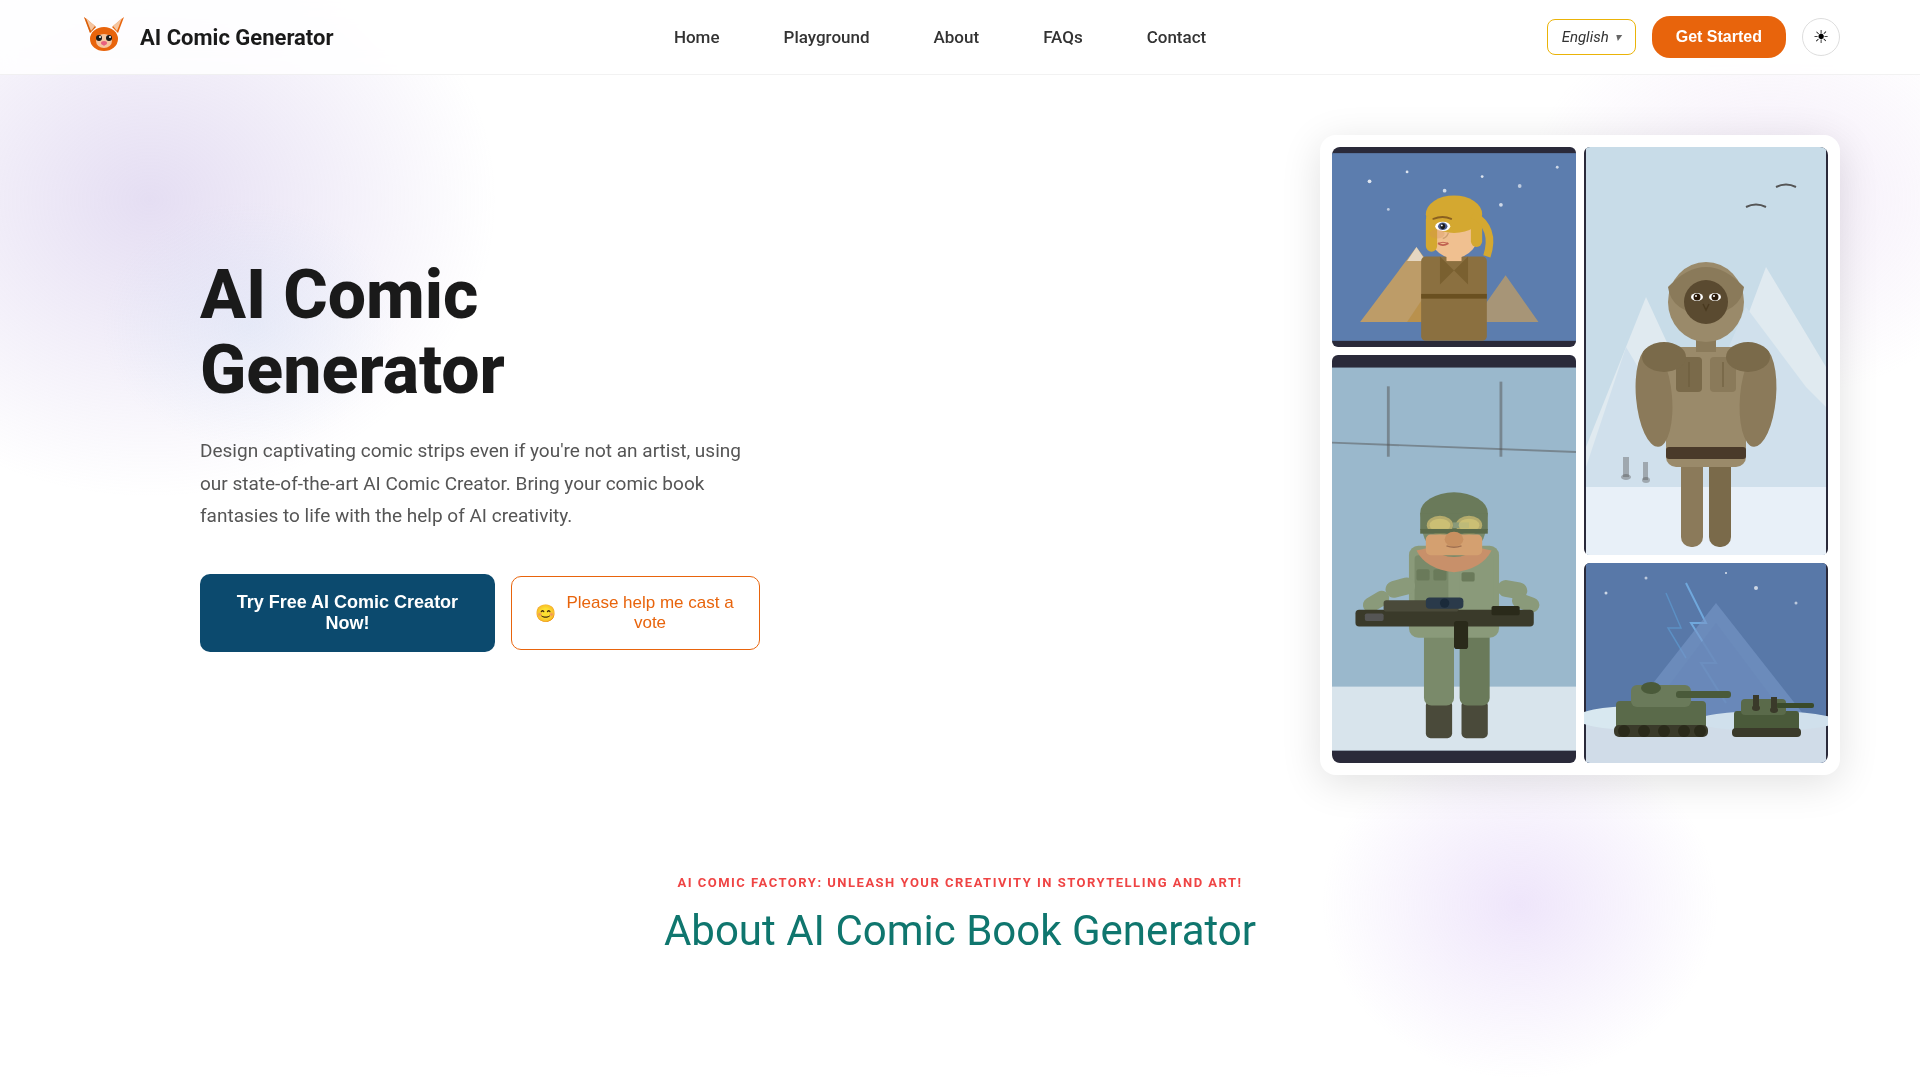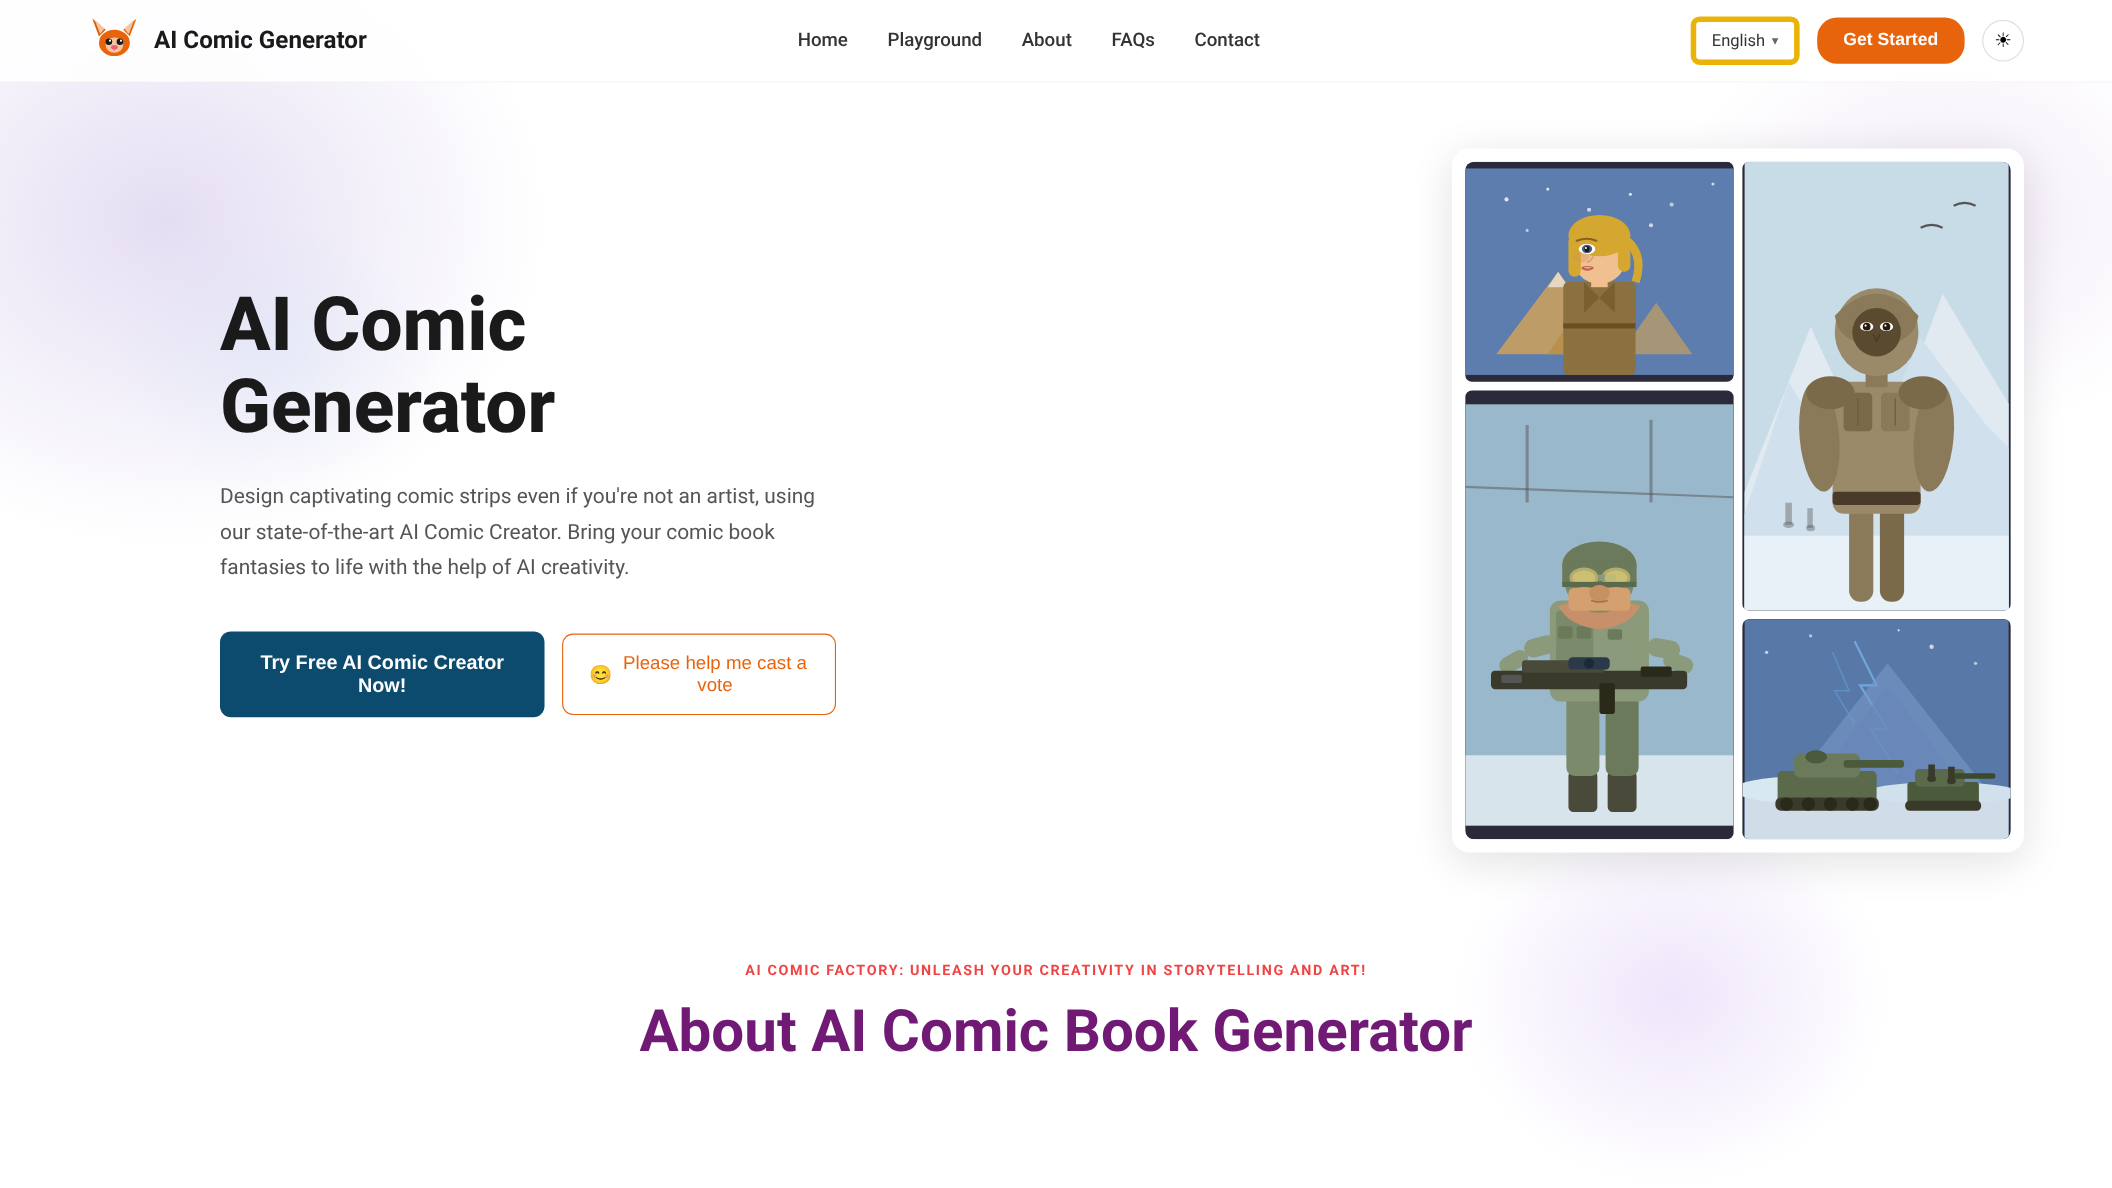--- a/index.html
+++ b/index.html
@@ -76,45 +76,46 @@
       font-size: 32px;
     }
     .logo-text {
       font-size: 22px;
       font-weight: 700;
       color: #1a1a1a;
     }
     .nav-links {
       display: flex;
       align-items: center;
-      gap: 36px;
+      gap: 64px;
       list-style: none;
     }
     .nav-links li a {
       text-decoration: none;
       color: #333;
       font-size: 17px;
       font-weight: 500;
     }
     .nav-right {
       display: flex;
       align-items: center;
       gap: 16px;
     }
     .lang-selector {
       display: flex;
       align-items: center;
       gap: 6px;
-      border: 5px solid #eab308;
+      border: 1px solid #eab308;
       border-radius: 8px;
       padding: 8px 14px;
       font-size: 15px;
       color: #333;
       background: white;
       cursor: pointer;
+      font-style: italic;
     }
     .lang-selector .chevron { font-size: 12px; color: #666; }
     .btn-get-started {
       background: #e8640c;
       color: white;
       border: none;
       border-radius: 18px;
       padding: 12px 24px;
       font-size: 16px;
       font-weight: 600;
@@ -229,23 +230,23 @@
     }
     .about-tag {
       font-size: 13px;
       font-weight: 700;
       color: #ef4444;
       letter-spacing: 1.5px;
       text-transform: uppercase;
       margin-bottom: 16px;
     }
     .about-title {
-      font-size: 53px;
-      font-weight: 700;
-      color: #701a75;
+      font-size: 42px;
+      font-weight: 400;
+      color: #0f766e;
     }
 
     
     .panel-illustration {
       width: 100%;
       height: 100%;
     }
   </style>
 </head>
 <body>

